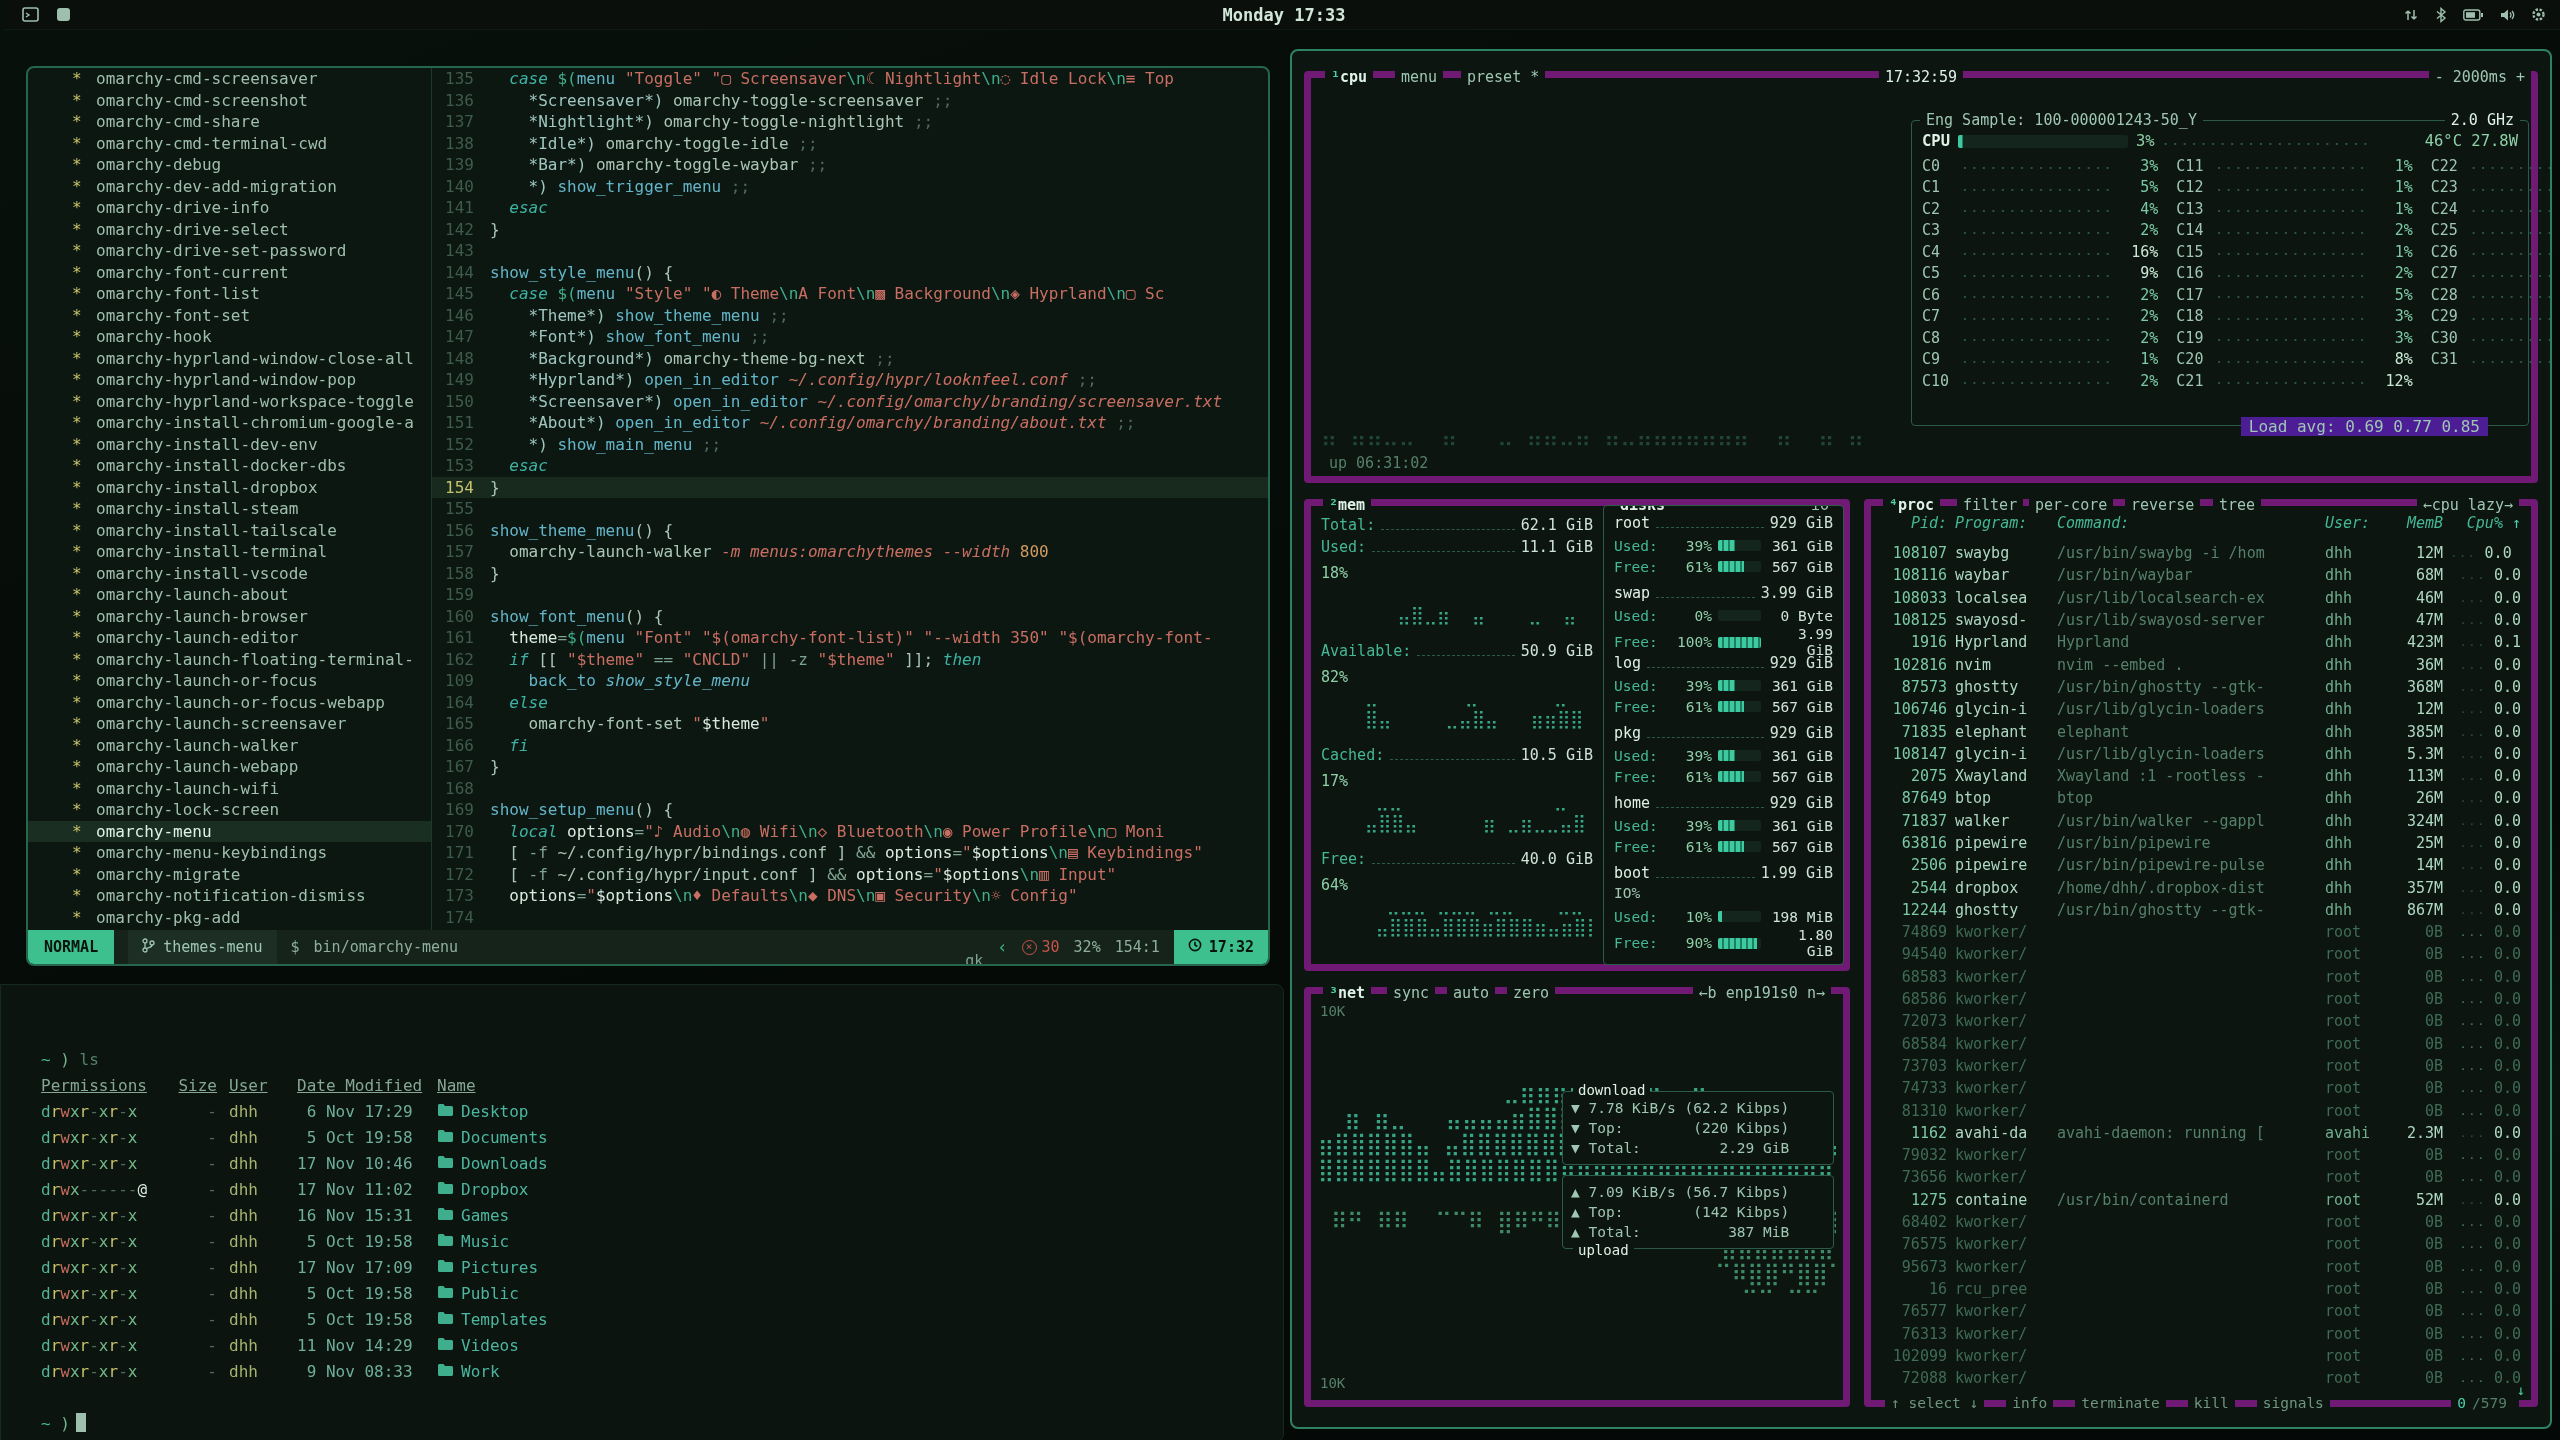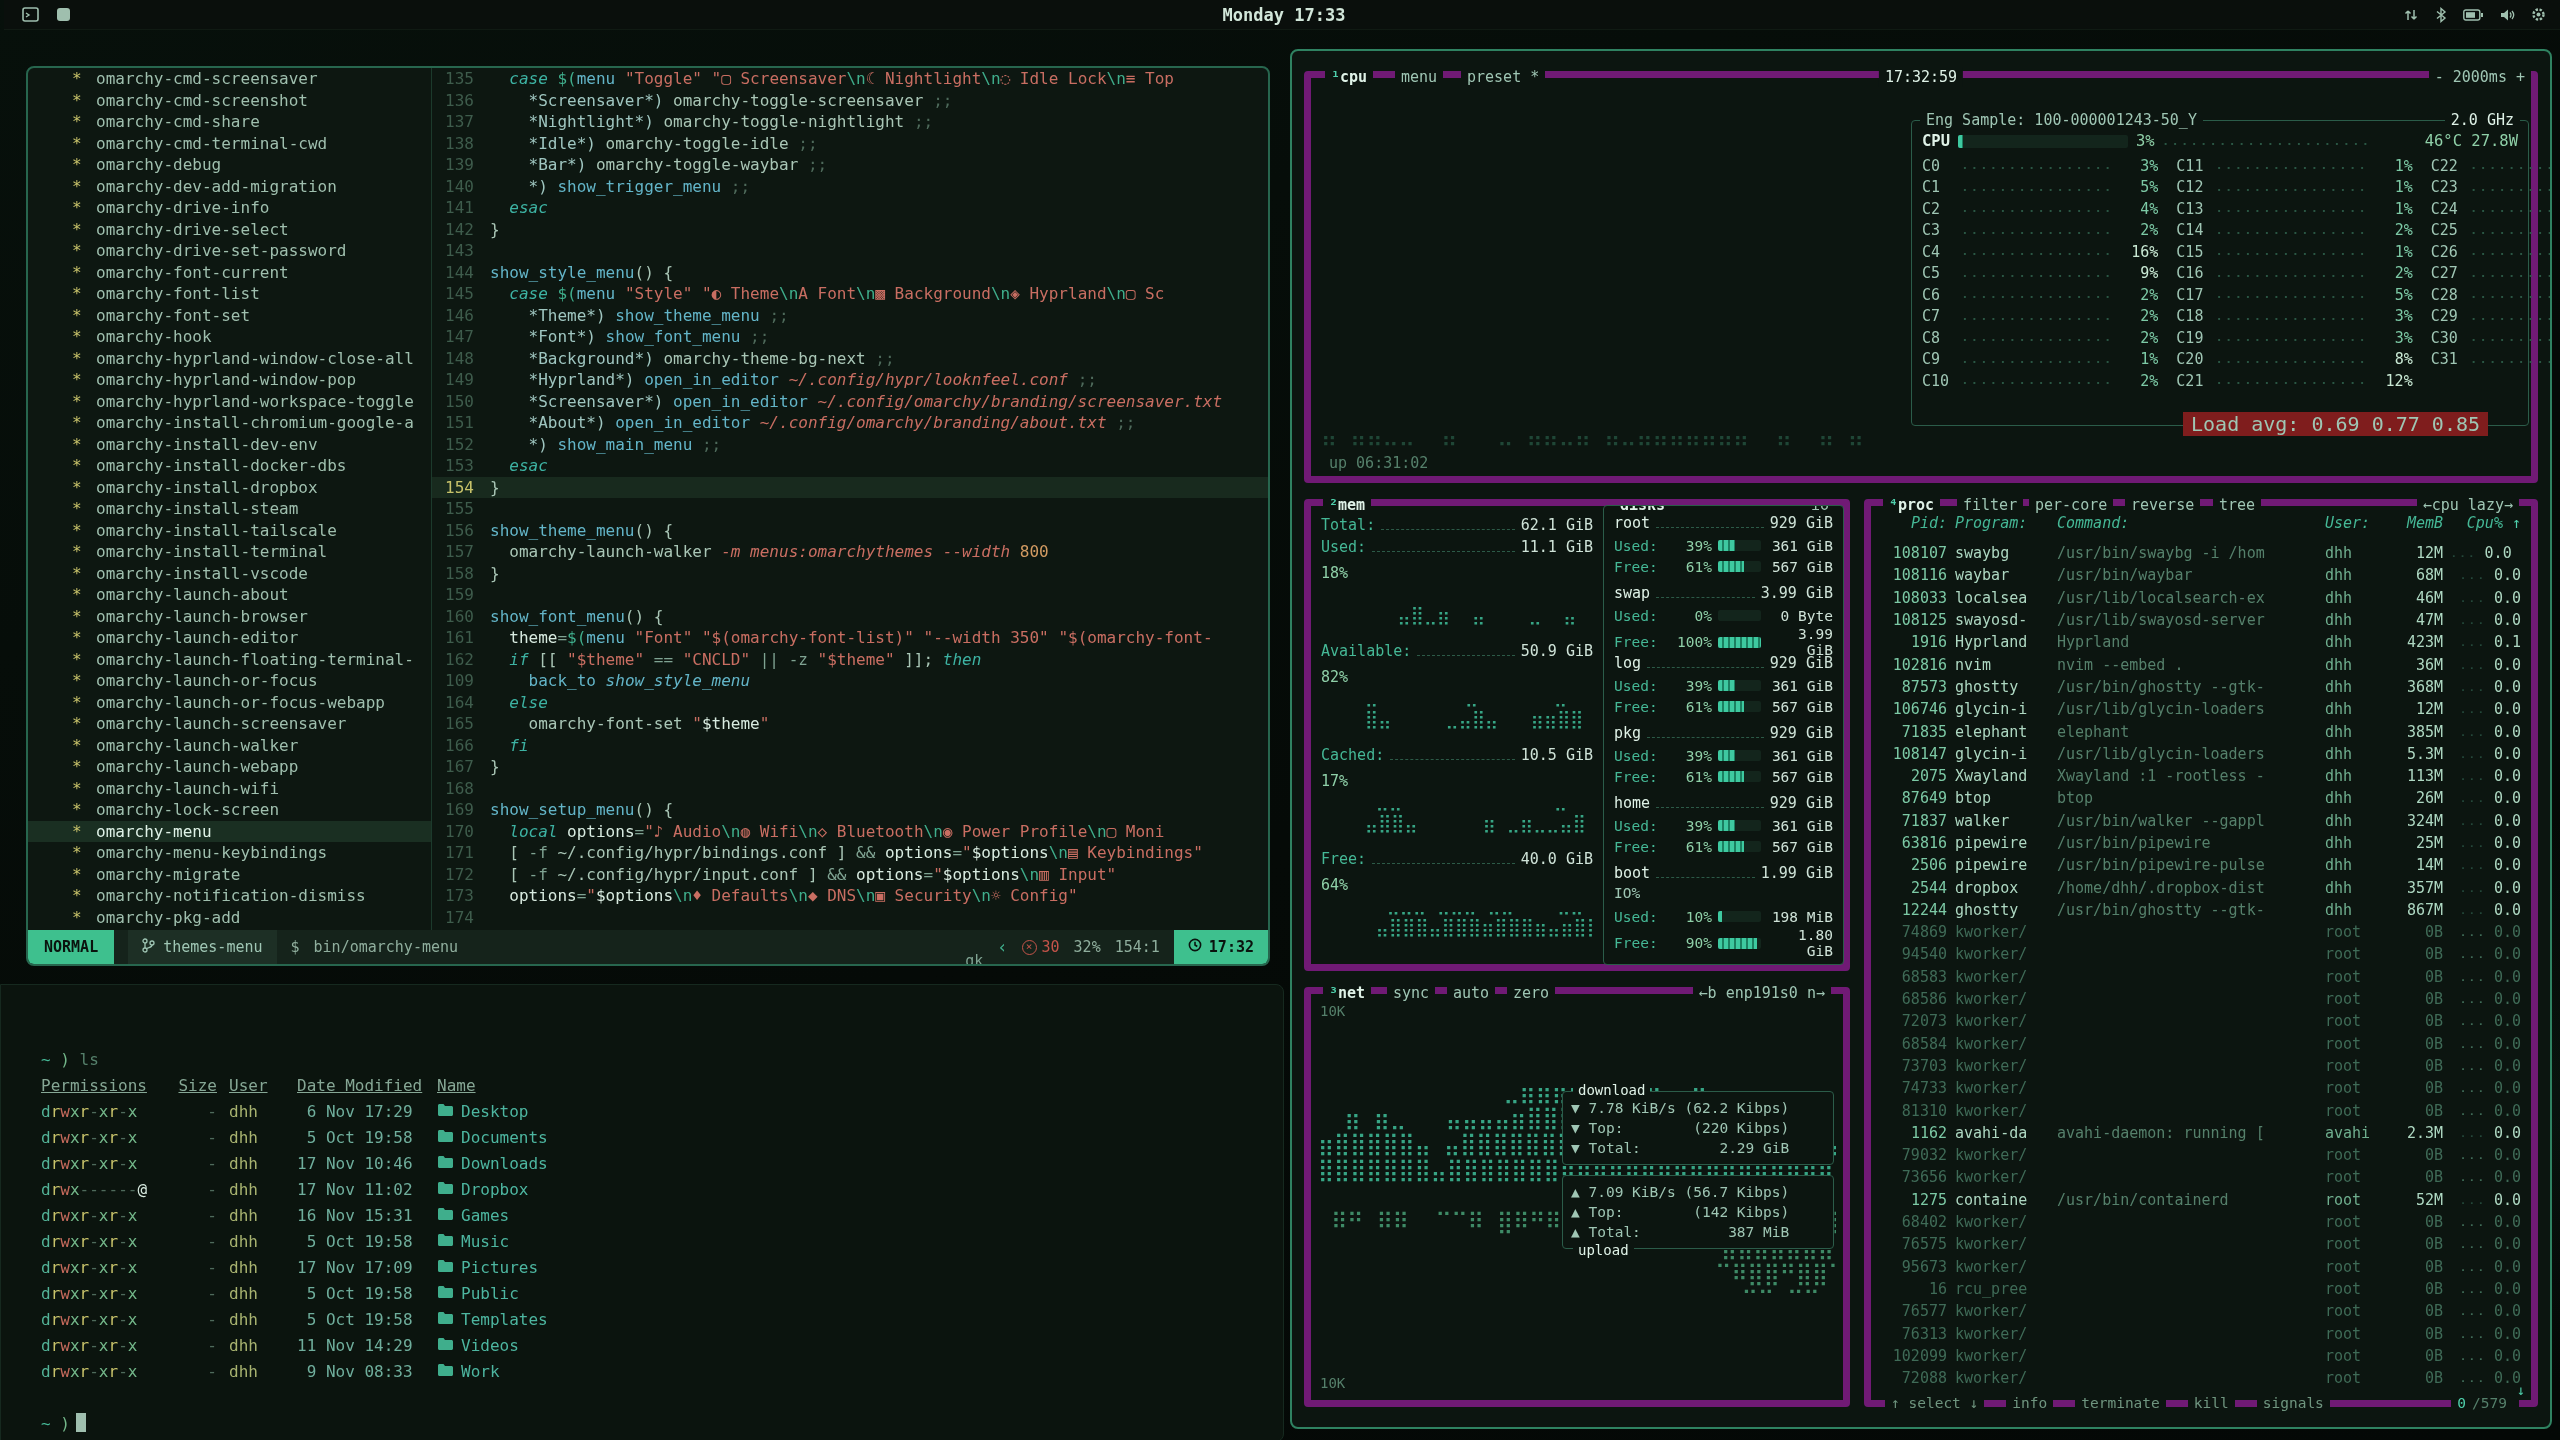--- a/index.html
+++ b/index.html
@@ -101,22 +101,22 @@
   .meter .fill { position:absolute; left:0; top:0; bottom:0;
     background:repeating-linear-gradient(90deg,#3ec9a0 0 4px,#1b7f60 4px 6px); }
   .cputemp { margin-left:auto; color:#8fd0a8; }
   #cores { display:grid; grid-template-columns:1fr 1fr 1fr; column-gap:18px; margin-top:2px; }
   .core-col { display:flex; flex-direction:column; }
   .core-cell { display:flex; align-items:center; height:21.5px; font-size:15px; overflow:hidden; }
   .core-cell .cname { width:40px; color:#9fc6b4; flex:none; }
   .core-cell .cl { flex:1; overflow:hidden; color:#2c5a47; font-size:13px; white-space:nowrap; }
   .core-cell .cpct { width:44px; text-align:right; color:#7cc9a5; flex:none; }
   .core-cell .cpct.hi { color:#c9e9d4; }
-  .loadavg { position:absolute; bottom:-11px; right:40px; background:#7f1d1d; padding:0 8px;
-    color:#9fc6b4; font-size:20px; }
+  .loadavg { position:absolute; bottom:-11px; right:40px; background:#4c1d95; padding:0 8px;
+    color:#9fc6b4; font-size:16px; }
   
   #mem-box { left:12px; top:448px; width:546px; height:472px; }
   #mem-stats { position:absolute; left:10px; top:10px; width:272px; bottom:8px; overflow:hidden; }
   .mline { display:flex; align-items:baseline; font-size:15px; height:22px; }
   .mline .ml { color:#45b896; }
   .mline .leader { flex:1; border-bottom:1px dashed #2c5a47; margin:0 6px 5px 6px; }
   .mline .mv { color:#cfe3d8; }
   .mstat { height:104px; position:relative; }
   .mpct { position:absolute; left:0; top:26px; color:#8fd0a8; font-size:15px; }
   .mgraph { position:absolute; left:44px; right:0; top:22px; font-size:18px; line-height:22px;

